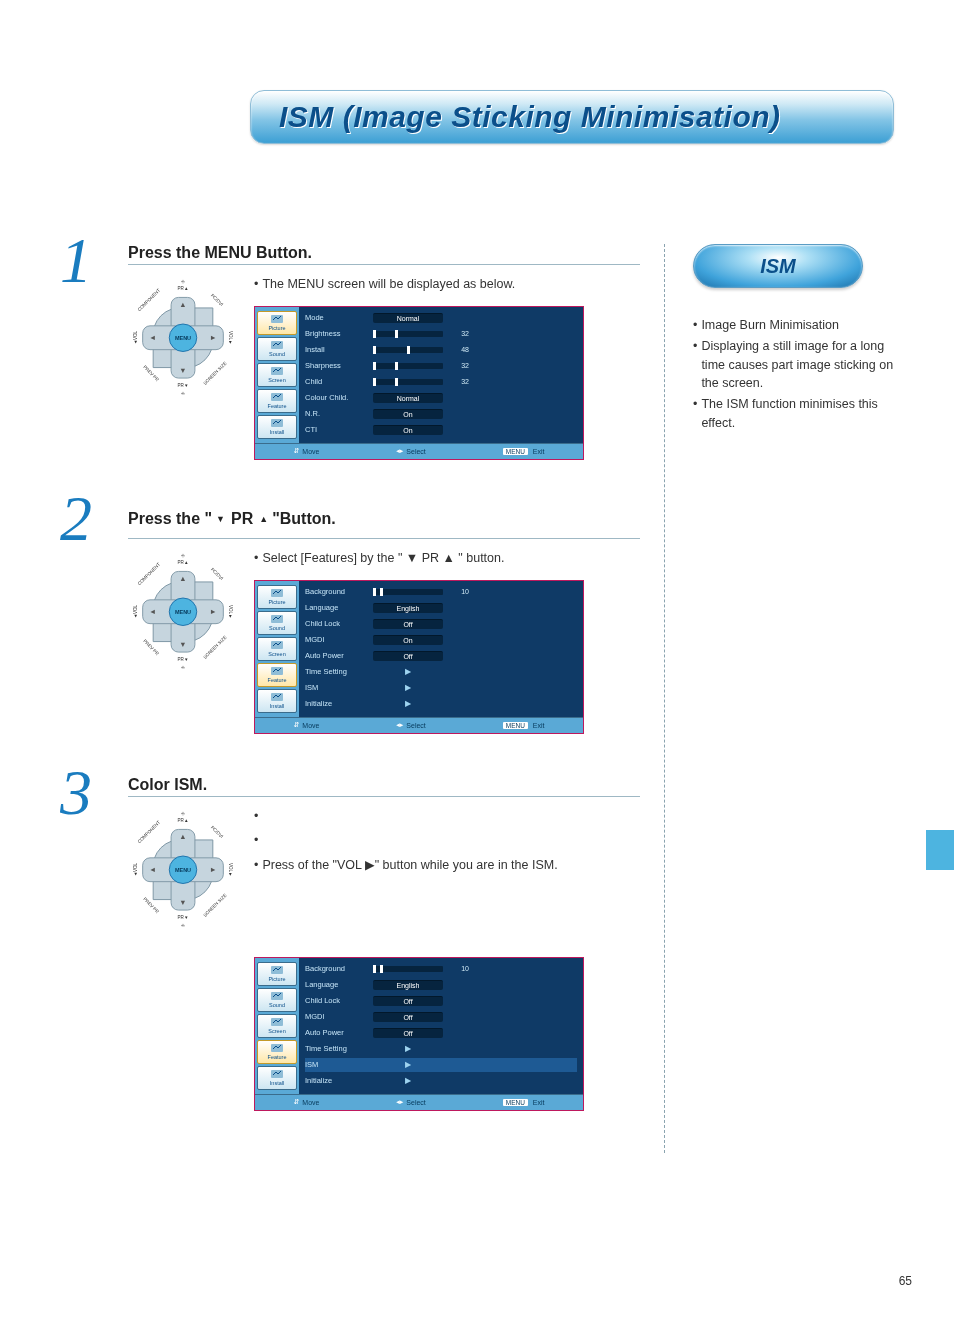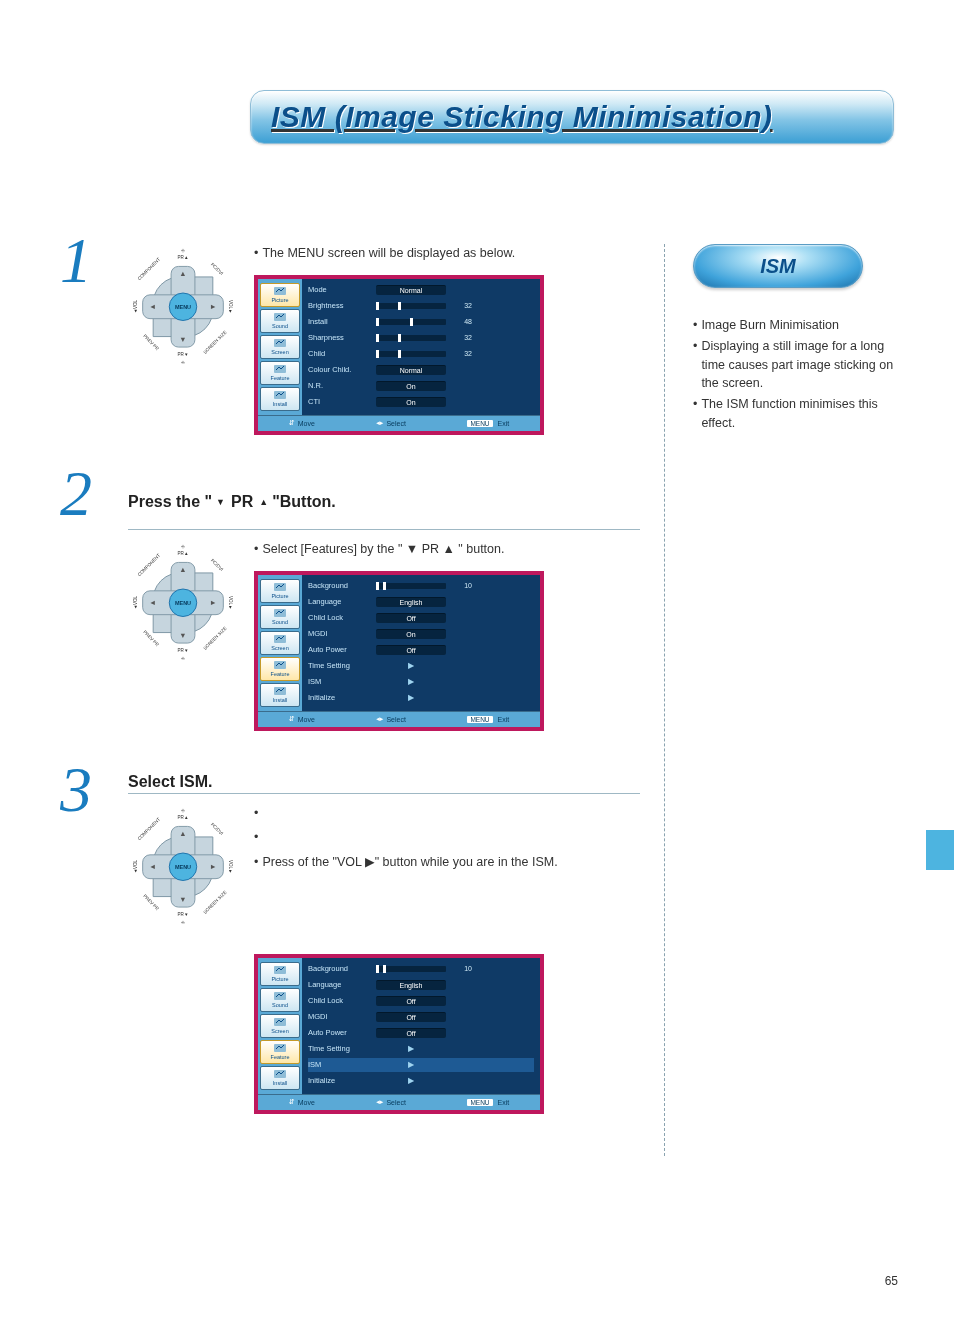--- a/index.html
+++ b/index.html
@@ -18,23 +18,22 @@
   }
   
   .title-bar {
     margin-left: 190px;
     height: 54px;
     border-radius: 14px;
     background: linear-gradient(to bottom, #fff 0%, #cfe9f5 25%, #84c5e6 55%, #3c9fd4 100%);
     border: 1px solid #8fbdd7;
     display: flex;
     align-items: center;
-    padding-left: 20px;
+    padding-left: 28px;
     box-shadow: inset 0 1px 2px rgba(255,255,255,.8), 0 1px 2px rgba(0,0,0,.15);
-    text-decoration: underline;
   }
   .title-bar span {
     font-size: 30px;
     font-weight: 700;
     font-style: italic;
     color: #0b4f8a;
     text-shadow: 1px 1px 0 #fff;
     letter-spacing: .5px;
   }
   
@@ -95,22 +94,22 @@
   
   .dpad {
     width: 110px;
     height: 120px;
     position: relative;
     flex: 0 0 110px;
   }
   .dpad svg { width: 100%; height: 100%; }
   
   .osd {
-    border: 4px solid #be185d;
-    width: 290px;
+    border: 1px solid #be185d;
+    width: 330px;
     background: #0c4a6e;
     font-size: 8px;
     color: #fff;
   }
   .osd-main { display: flex; }
   .osd-icons {
     width: 44px;
     background: #5aa9d6;
     padding: 4px 2px;
     display: flex;
@@ -198,21 +197,21 @@
     font-style: italic;
     box-shadow: 0 2px 3px rgba(0,0,0,.2), inset 0 1px 2px rgba(255,255,255,.8);
     margin-bottom: 28px;
   }
   .right ul { list-style: none; font-size: 12.5px; line-height: 1.5; }
   .right li { display:flex; gap:4px; margin-bottom:2px; }
   .right li .dot{ flex:0 0 auto; }
   .page-num {
     position: absolute;
     bottom: 36px;
-    right: 56px;
+    right: 42px;
     font-size: 12px;
     color: #333;
   }
   .side-tab {
     position:absolute;
     right:0;
     top: 830px;
     width: 28px;
     height: 40px;
     background:#4db4e0;
@@ -226,20 +225,21 @@
 
   <div class="title-bar">
     <span>ISM (Image Sticking Minimisation)</span>
   </div>
 
   <div class="cols">
     <div class="left" id="steps-mount">
         <div class="step">
     <div class="step-num">1</div>
     <div class="step-body">
+      <div class="step-head">Press the MENU Button.</div>
       <div class="sub">
         <div class="dpad"><svg viewBox="0 0 120 130">
     <g font-family="Arial" font-size="5" fill="#333">
       <text x="60" y="8" text-anchor="middle">⎆</text>
       <text x="60" y="16" text-anchor="middle">PR▲</text>
       <text x="60" y="122" text-anchor="middle">PR▼</text>
       <text x="60" y="130" text-anchor="middle">⎆</text>
       <text x="24" y="28" text-anchor="middle" transform="rotate(-45 24 28)">COMPONENT</text>
       <text x="96" y="28" text-anchor="middle" transform="rotate(45 96 28)">PC/DVI</text>
       <text x="24" y="108" text-anchor="middle" transform="rotate(45 24 108)">PREV PR</text>
@@ -362,21 +362,21 @@
               </div>
       </div>
     </div>
         </div>
         <div class="step">
     <div class="step-num">2</div>
     <div class="step-body">
       <div class="step-head">
               <span>Press the " </span>
               <span class="tri">▼</span>
-              <span style="margin:16px 2px">PR</span>
+              <span style="margin:8px 2px">PR</span>
               <span class="tri">▲</span>
               <span> "Button.</span>
             </div>
       <div class="sub">
         <div class="dpad"><svg viewBox="0 0 120 130">
     <g font-family="Arial" font-size="5" fill="#333">
       <text x="60" y="8" text-anchor="middle">⎆</text>
       <text x="60" y="16" text-anchor="middle">PR▲</text>
       <text x="60" y="122" text-anchor="middle">PR▼</text>
       <text x="60" y="130" text-anchor="middle">⎆</text>
@@ -490,21 +490,21 @@
       <span><span class="menu-chip">MENU</span> Exit</span>
     </div>
   </div>
               </div>
       </div>
     </div>
         </div>
         <div class="step">
     <div class="step-num">3</div>
     <div class="step-body">
-      <div class="step-head">Select ISM.</div>
+      <div class="step-head">Color ISM.</div>
       <div class="sub">
         <div class="dpad"><svg viewBox="0 0 120 130">
     <g font-family="Arial" font-size="5" fill="#333">
       <text x="60" y="8" text-anchor="middle">⎆</text>
       <text x="60" y="16" text-anchor="middle">PR▲</text>
       <text x="60" y="122" text-anchor="middle">PR▼</text>
       <text x="60" y="130" text-anchor="middle">⎆</text>
       <text x="24" y="28" text-anchor="middle" transform="rotate(-45 24 28)">COMPONENT</text>
       <text x="96" y="28" text-anchor="middle" transform="rotate(45 96 28)">PC/DVI</text>
       <text x="24" y="108" text-anchor="middle" transform="rotate(45 24 108)">PREV PR</text>

